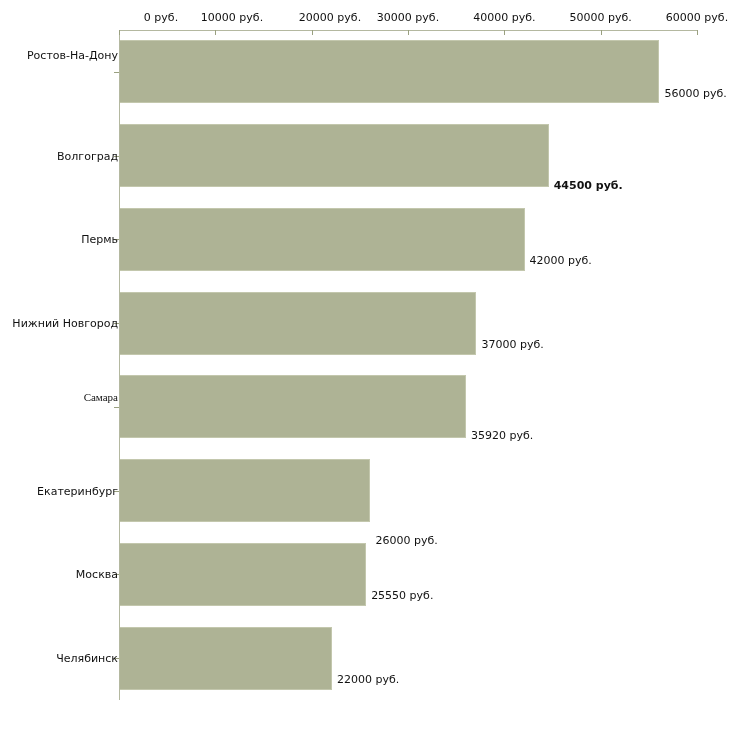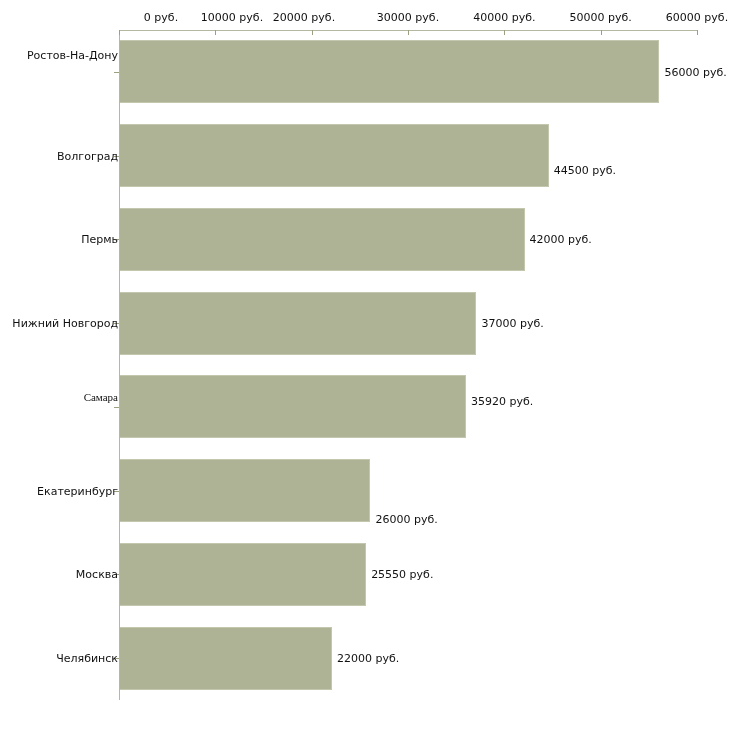--- a/index.html
+++ b/index.html
@@ -80,37 +80,38 @@
     border: 1px solid #c3c7ad;
     border-left: none;
   }
   .bar-value {
     position: absolute;
     font-size: 11px;
     line-height: 13px;
     color: #111111;
     white-space: nowrap;
     transform: translateY(-50%);
+    margin-top: 21px;
   }
 </style>
 </head>
 <body>
 
 <div id="chart-root">
 
   <div class="x-axis-line"></div>
   <div class="y-axis-line"></div>
 
   <div id="x-ticks-layer">
       <div class="x-tick" style="left: 119px;"></div>
       <div class="x-tick-label" style="left: 119px; margin-left: 42px;">0 руб.</div>
       <div class="x-tick" style="left: 215.333px;"></div>
       <div class="x-tick-label" style="left: 232px;">10000 руб.</div>
       <div class="x-tick" style="left: 311.667px;"></div>
-      <div class="x-tick-label" style="left: 304px;">20000 руб.</div>
+      <div class="x-tick-label" style="left: 330px;">20000 руб.</div>
       <div class="x-tick" style="left: 408px;"></div>
       <div class="x-tick-label" style="left: 408px;">30000 руб.</div>
       <div class="x-tick" style="left: 504.333px;"></div>
       <div class="x-tick-label" style="left: 504.333px;">40000 руб.</div>
       <div class="x-tick" style="left: 600.667px;"></div>
       <div class="x-tick-label" style="left: 600.667px;">50000 руб.</div>
       <div class="x-tick" style="left: 697px;"></div>
       <div class="x-tick-label" style="left: 697px;">60000 руб.</div>
     </div>
   <div id="y-ticks-layer">
@@ -130,27 +131,27 @@
       <div class="cat-label" style="top: 323.125px; text-align: center;">Нижний Новгород</div>
       <div class="cat-label" style="top: 397px; font-family: Liberation Serif, serif;">Самара</div>
       <div class="cat-label" style="top: 490.625px;">Екатеринбург</div>
       <div class="cat-label" style="top: 574.375px;">Москва</div>
       <div class="cat-label" style="top: 658.125px;">Челябинск</div>
     </div>
   <div id="bars-layer">
       <div class="bar" title="Ростов-На-Дону — 56000 руб." style="top: 40.2594px; width: 539.467px; height: 63.2313px; background: rgb(174, 179, 149); border-color: rgb(195, 199, 173);"></div>
       <div class="bar-value" style="left: 664.467px; top: 71.875px;">56000 руб.</div>
       <div class="bar" title="Волгоград — 44500 руб." style="top: 124.009px; width: 428.683px; height: 63.2313px; background: rgb(174, 179, 149); border-color: rgb(195, 199, 173);"></div>
-      <div class="bar-value" style="left: 553.683px; top: 170px;">44500 руб.</div>
+      <div class="bar-value" style="left: 553.683px; top: 164px; font-weight: bold;">44500 руб.</div>
       <div class="bar" title="Пермь — 42000 руб." style="top: 207.759px; width: 404.6px; height: 63.2313px; background: rgb(174, 179, 149); border-color: rgb(195, 199, 173);"></div>
       <div class="bar-value" style="left: 529.6px; top: 239.375px;">42000 руб.</div>
       <div class="bar" title="Нижний Новгород — 37000 руб." style="top: 291.509px; width: 356.433px; height: 63.2313px; background: rgb(174, 179, 149); border-color: rgb(195, 199, 173);"></div>
       <div class="bar-value" style="left: 481.433px; top: 323.125px;">37000 руб.</div>
       <div class="bar" title="Самара — 35920 руб." style="top: 375.259px; width: 346.029px; height: 63.2313px; background: rgb(174, 179, 149); border-color: rgb(195, 199, 173);"></div>
-      <div class="bar-value" style="left: 471.029px; top: 401px;">35920 руб.</div>
+      <div class="bar-value" style="left: 471.029px; top: 414px;">35920 руб.</div>
       <div class="bar" title="Екатеринбург — 26000 руб." style="top: 459.009px; width: 250.467px; height: 63.2313px; background: rgb(174, 179, 149); border-color: rgb(195, 199, 173);"></div>
       <div class="bar-value" style="left: 375.467px; top: 519px;">26000 руб.</div>
       <div class="bar" title="Москва — 25550 руб." style="top: 542.759px; width: 246.132px; height: 63.2313px; background: rgb(174, 179, 149); border-color: rgb(195, 199, 173);"></div>
       <div class="bar-value" style="left: 371.132px; top: 574.375px;">25550 руб.</div>
       <div class="bar" title="Челябинск — 22000 руб." style="top: 626.509px; width: 211.933px; height: 63.2313px; background: rgb(174, 179, 149); border-color: rgb(195, 199, 173);"></div>
       <div class="bar-value" style="left: 336.933px; top: 658.125px;">22000 руб.</div>
     </div>
 
 </div>
 

